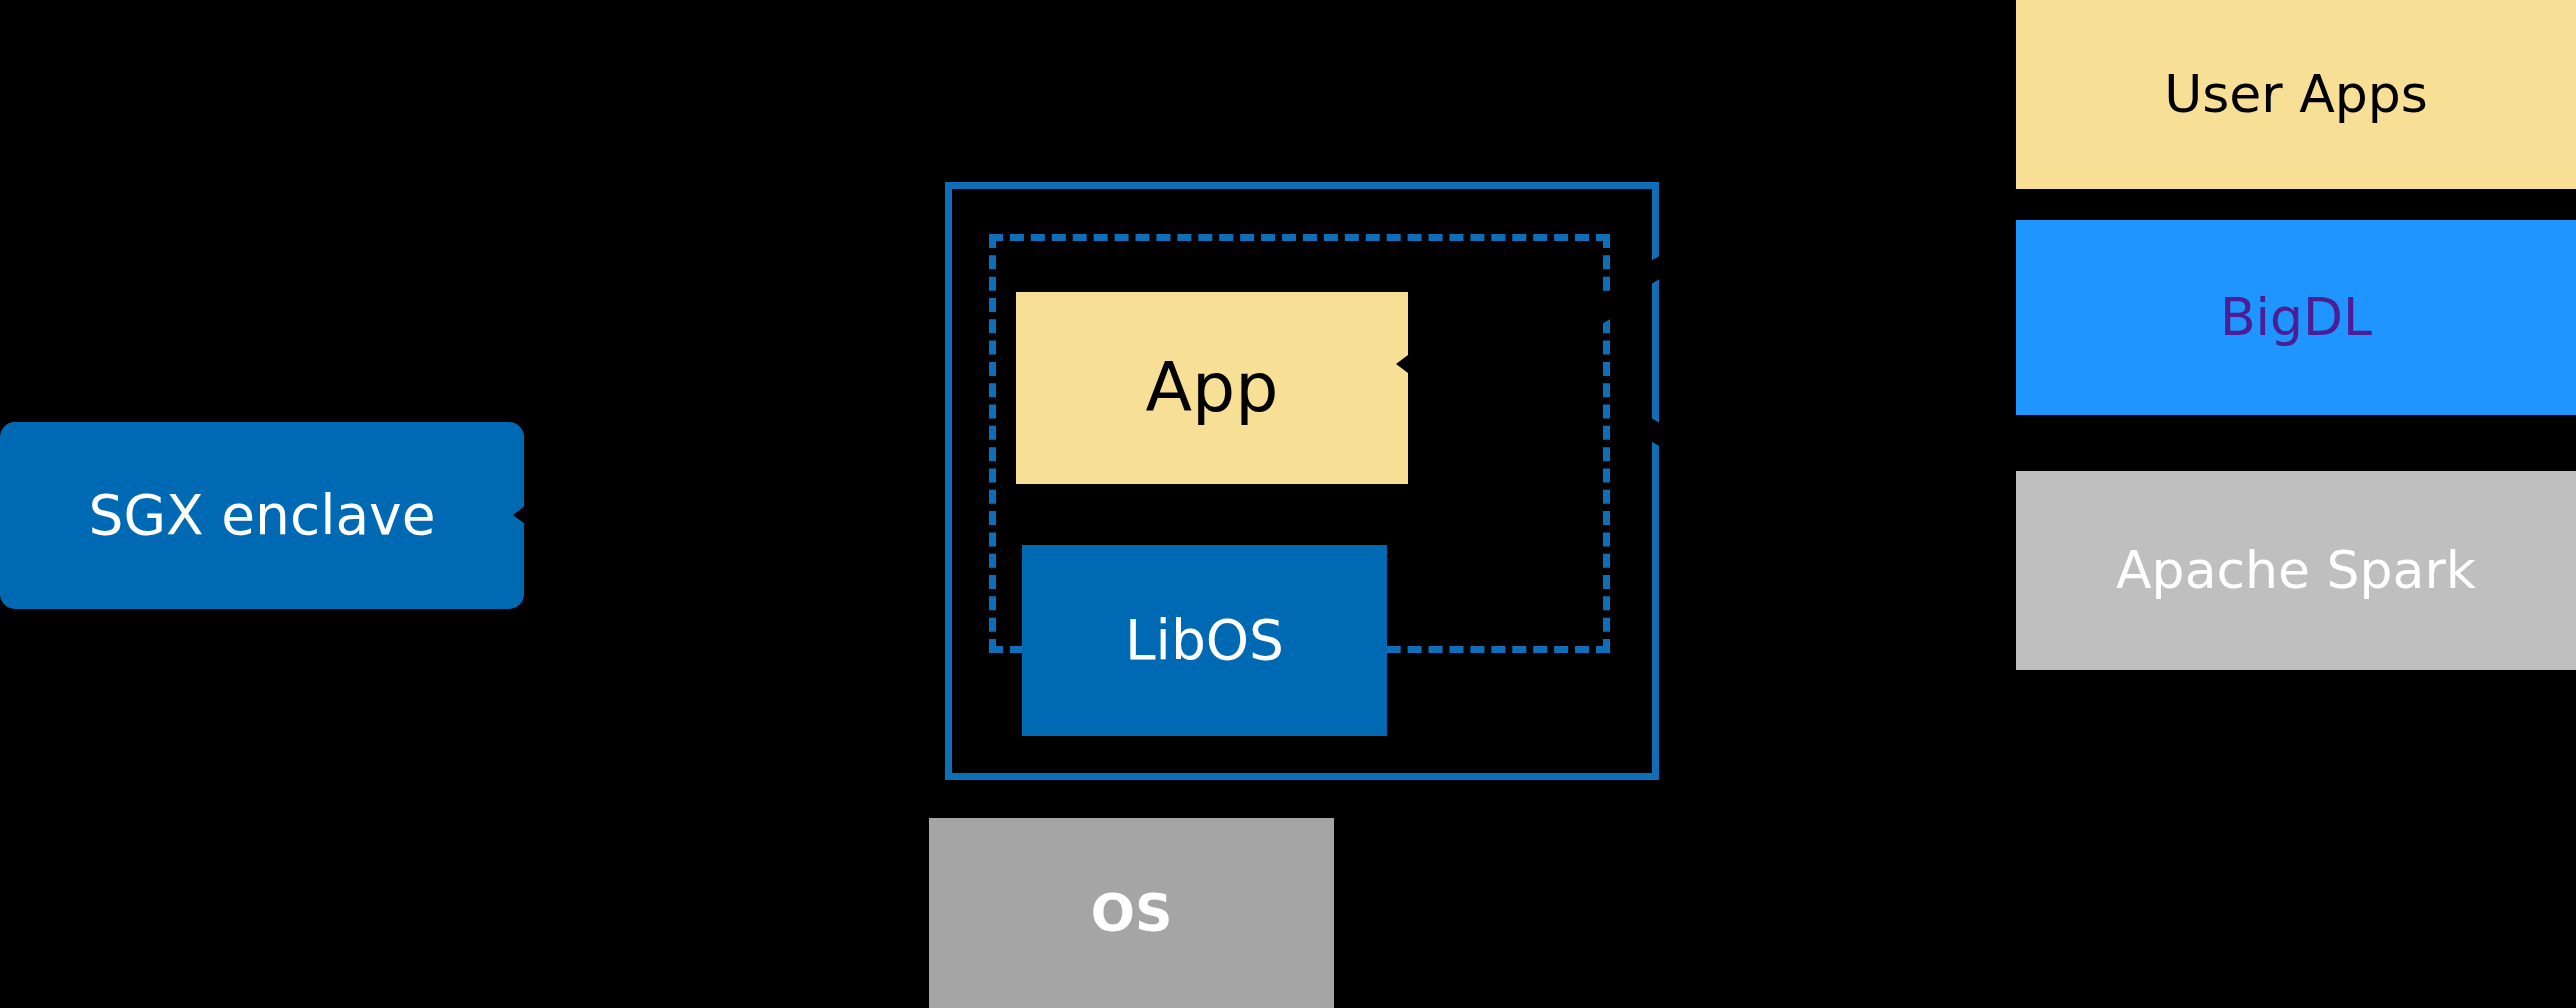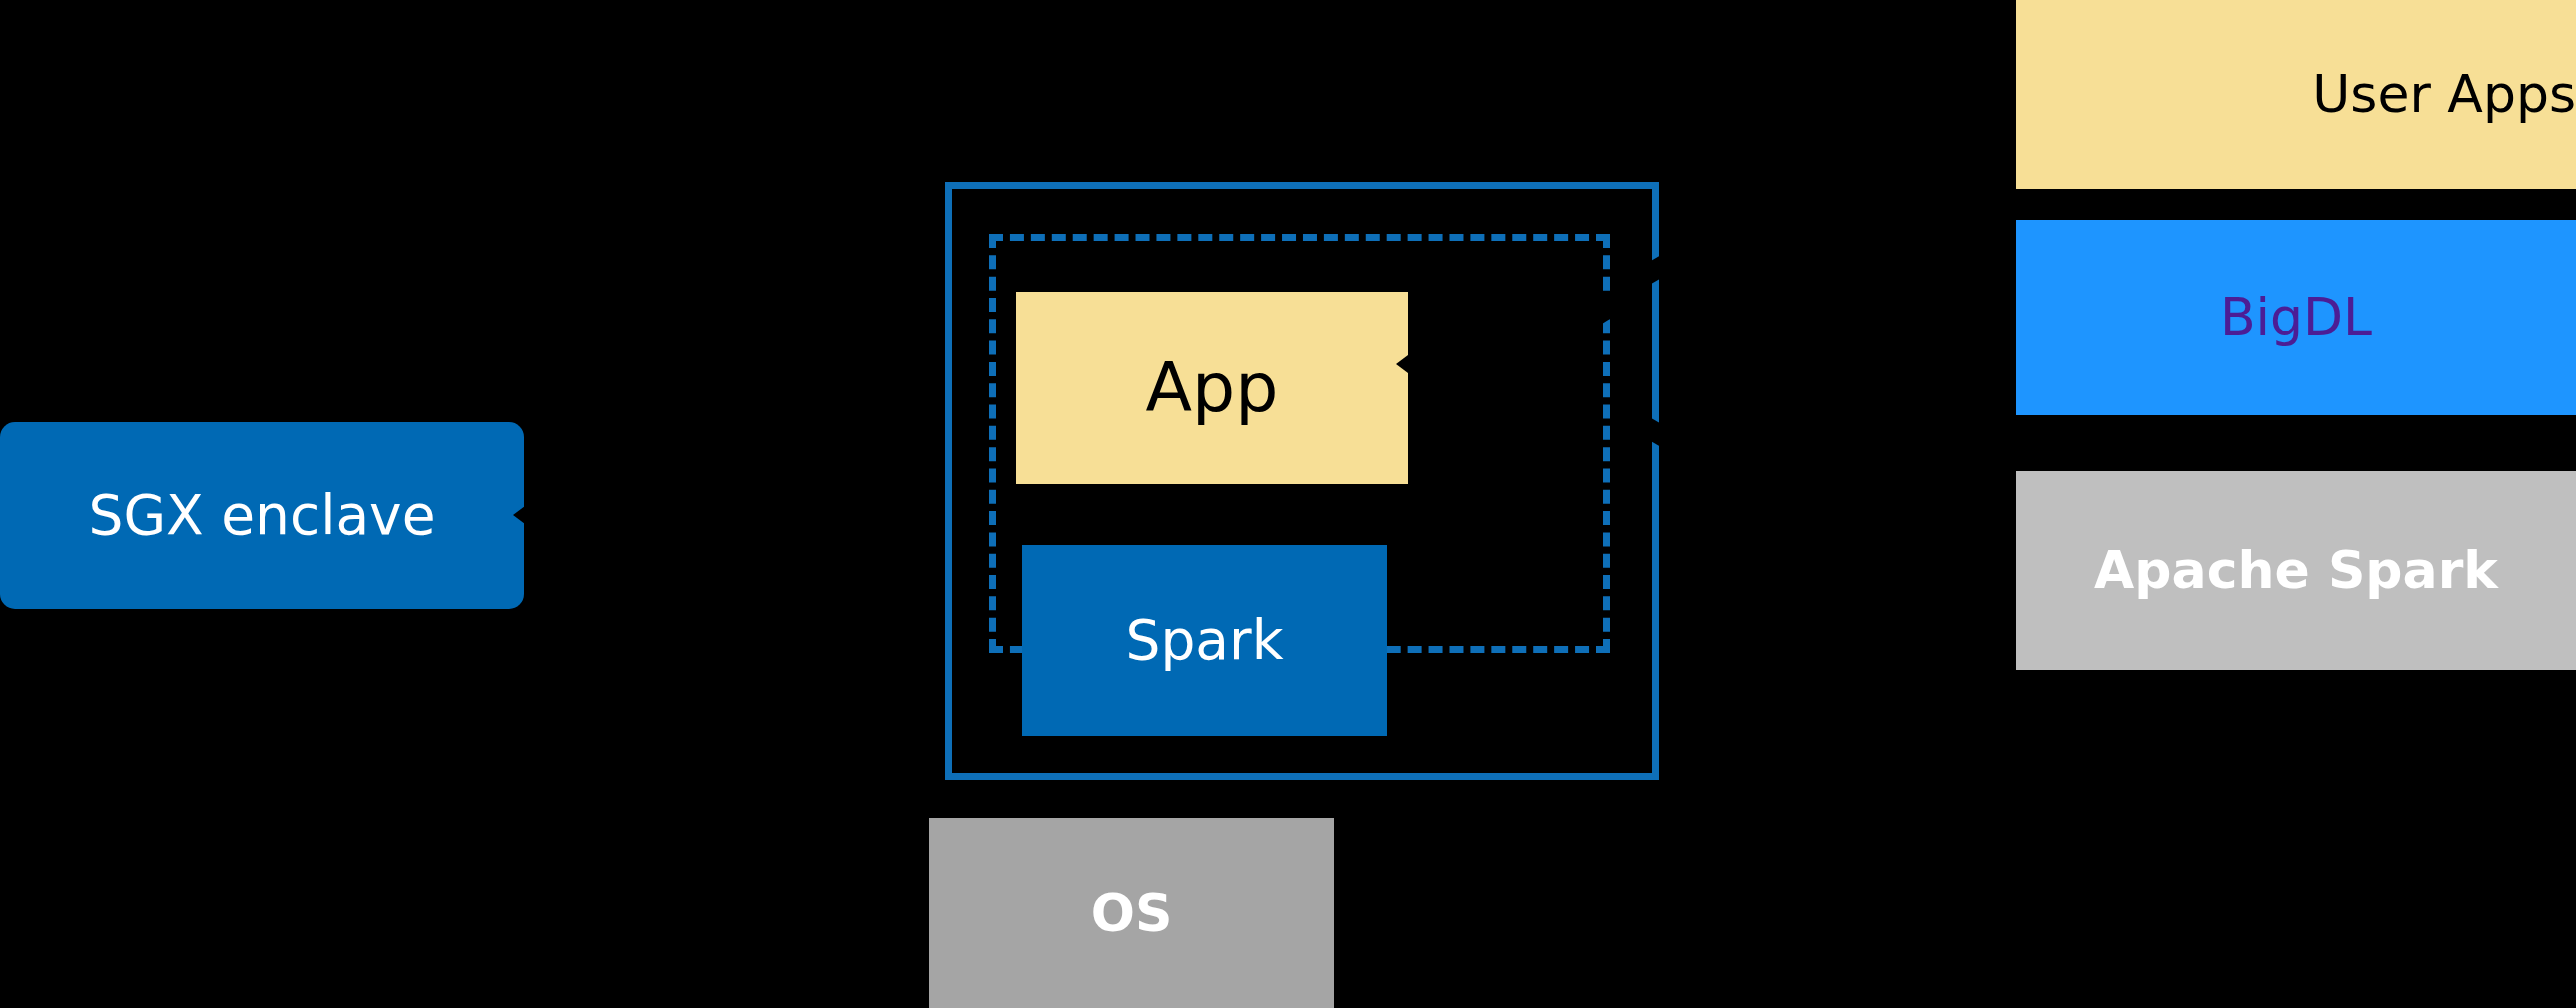--- a/index.html
+++ b/index.html
@@ -52,33 +52,32 @@
     background: #A5A5A5;
     color: #FFFFFF;
     font-size: 52px;
     font-weight: 700;
   }
   .block-userapps {
     background: #F7DF96;
     color: #000000;
     font-size: 52px;
     font-weight: 400;
-    justify-content: flex-end;
   }
   .block-bigdl {
     background: #1E95FF;
     color: #4c1d95;
     font-size: 52px;
     font-weight: 400;
   }
   .block-spark {
     background: #BFBFBF;
     color: #FFFFFF;
     font-size: 52px;
-    font-weight: 700;
+    font-weight: 400;
   }
 
   
   .outline-solid {
     background: transparent;
     border: 7.5px solid #0E6FB8;
   }
   .outline-dashed {
     background: transparent;
     border: 7.5px dashed #0E6FB8;
@@ -121,21 +120,21 @@
   <div class="connector" style="left:1635px; top:261px; width:37px; height:20px; transform:rotate(-30deg);"></div>
   <div class="connector" style="left:1635px; top:421px; width:37px; height:20px; transform:rotate(30deg);"></div>
 
   <div class="node block-app" style="left:1016px; top:292px; width:392px; height:192px;">
     <span>App</span>
   </div>
 
   <div class="arrowhead left" style="left:1396px; top:355px;"></div>
 
   <div class="node block-libos" style="left:1022px; top:545px; width:365px; height:191px;">
-    <span>Spark</span>
+    <span>LibOS</span>
   </div>
 
   <div class="node block-os" style="left:929px; top:818px; width:405px; height:191px;">
     <span>OS</span>
   </div>
 
   <div class="node block-userapps" style="left:2016px; top:0px; width:560px; height:189px;">
     <span>User Apps</span>
   </div>
 

